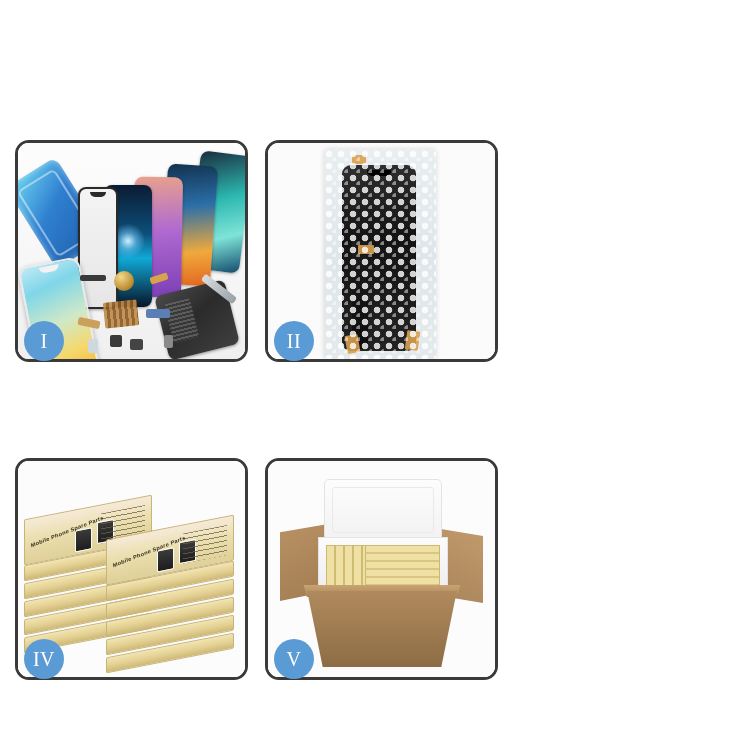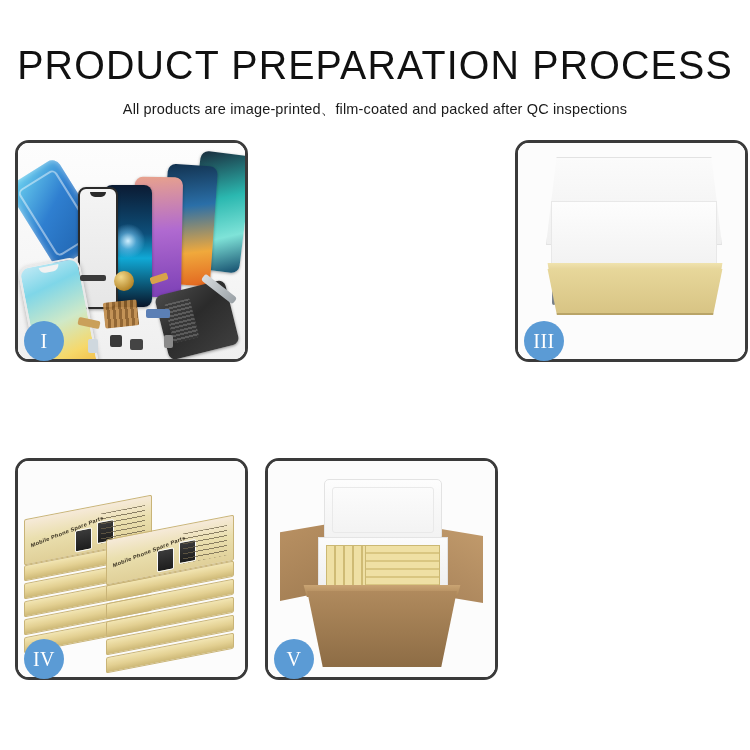--- a/index.html
+++ b/index.html
@@ -298,24 +298,20 @@
   }
   .tab { position:absolute; background: #a9825a; opacity:.85; }
   .tab1 { left: 44px; top: 84px; width: 15px; height: 20px; }
   .tab2 { left: 46px; top: 154px; width: 15px; height: 20px; }
 </style>
 </head>
 <body>
 
 <div class="page">
 
-  <div class="header">
-    <div class="title">PRODUCT PREPARATION PROCESS</div>
-    <div class="subtitle">All products are image-printed、film-coated and packed after QC inspections</div>
-  </div>
 
   <div class="grid">
 
     <div class="panel r0 c0">
       <div class="clip">
         <div class="p1bg"></div>
         <div class="adhesive"></div>
         <div class="fan">
           <div class="ph ph5"></div>
           <div class="ph ph4"></div>
@@ -333,32 +329,36 @@
         <div class="sp sp4"></div>
         <div class="sp sp5"></div>
         <div class="sp sp6"></div>
         <div class="sp sp7"></div>
         <div class="sp sp8"></div>
         <div class="tweez"></div>
       </div>
       <div class="badge">I</div>
     </div>
 
-
-    <div class="panel r0 c2">
+    <div class="panel r0 c1">
       <div class="clip">
-        <div class="p3bg"></div>
-        <div class="lid3"></div>
-        <div class="foam3"></div>
-        <div class="bubbleinner"></div>
-        <div class="boxlip3"></div>
-        <div class="boxbody3"></div>
+        <div class="p2bg"></div>
+        <div class="bwrap">
+          <div class="screen"></div>
+          <div class="flex"></div>
+          <div class="tape tp1"></div>
+          <div class="tape tp2"></div>
+          <div class="tape tp3"></div>
+          <div class="tape tp4"></div>
+          <div class="bubbles"></div>
+        </div>
       </div>
-      <div class="badge">III</div>
+      <div class="badge">II</div>
     </div>
+
 
     <div class="panel r1 c0">
       <div class="clip">
         <div class="p4bg"></div>
 
         <div class="stack stackA">
           <div class="slab" style="top:118px"></div>
           <div class="slab" style="top:100px"></div>
           <div class="slab" style="top:82px"></div>
           <div class="slab" style="top:64px"></div>

